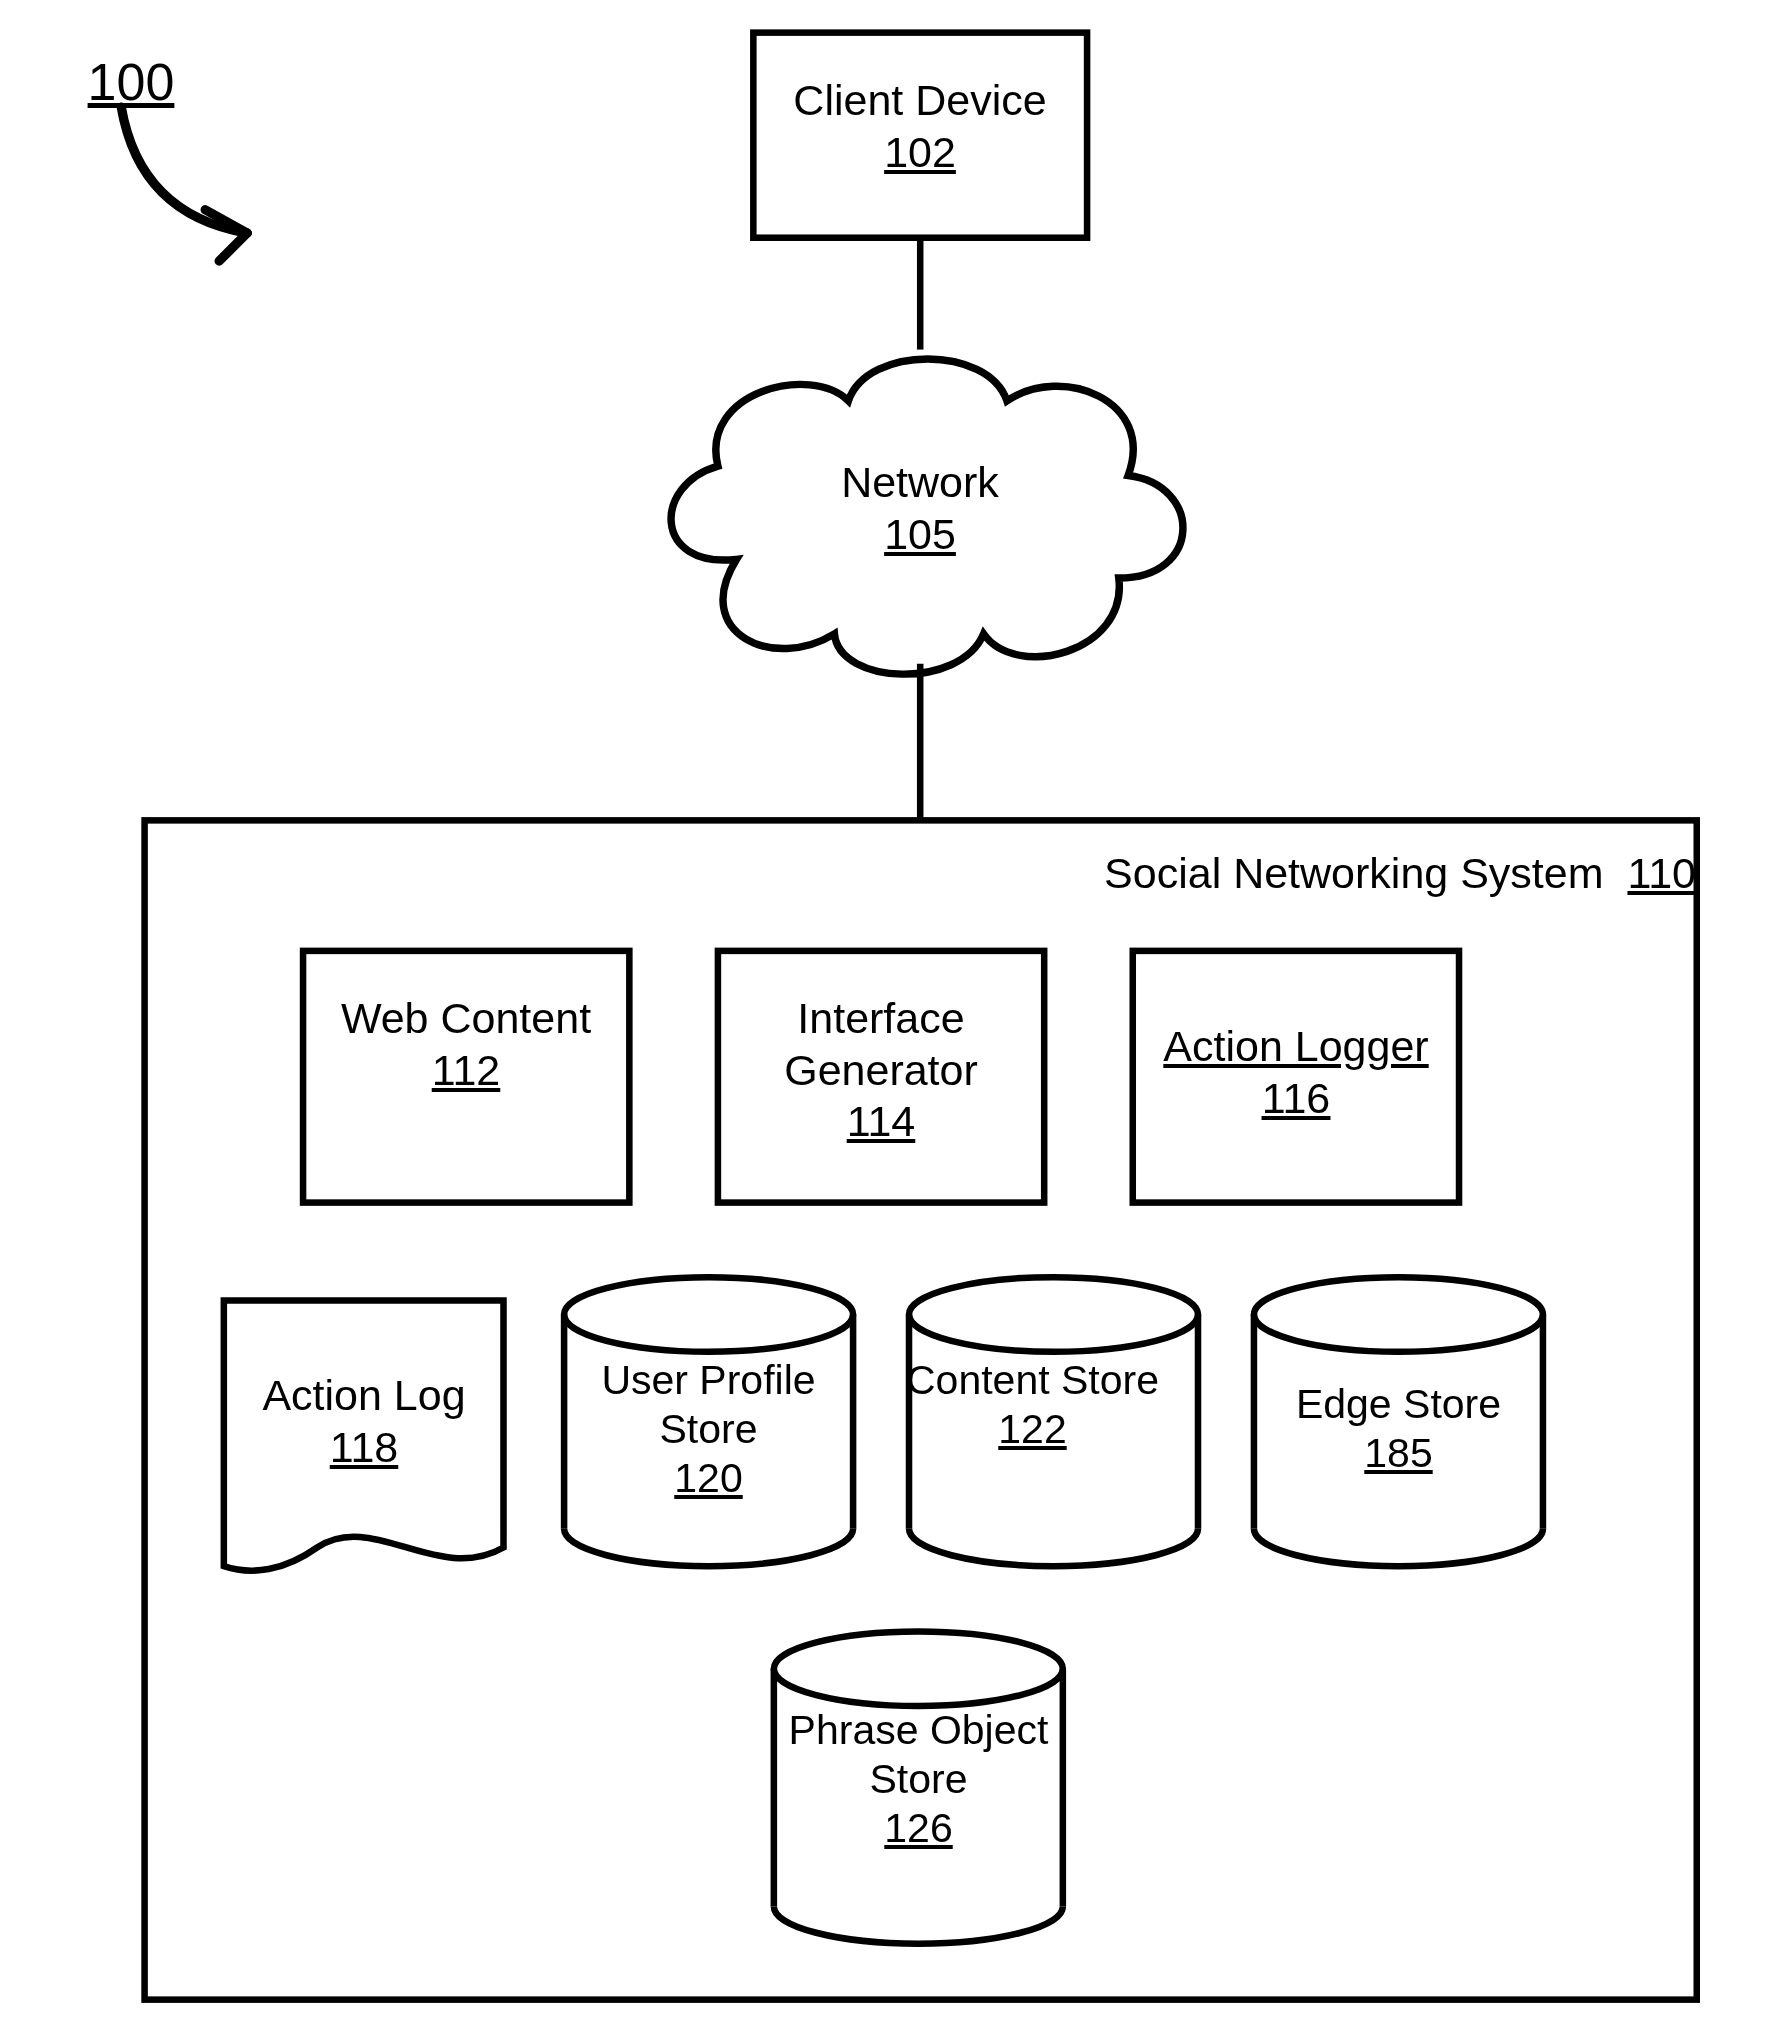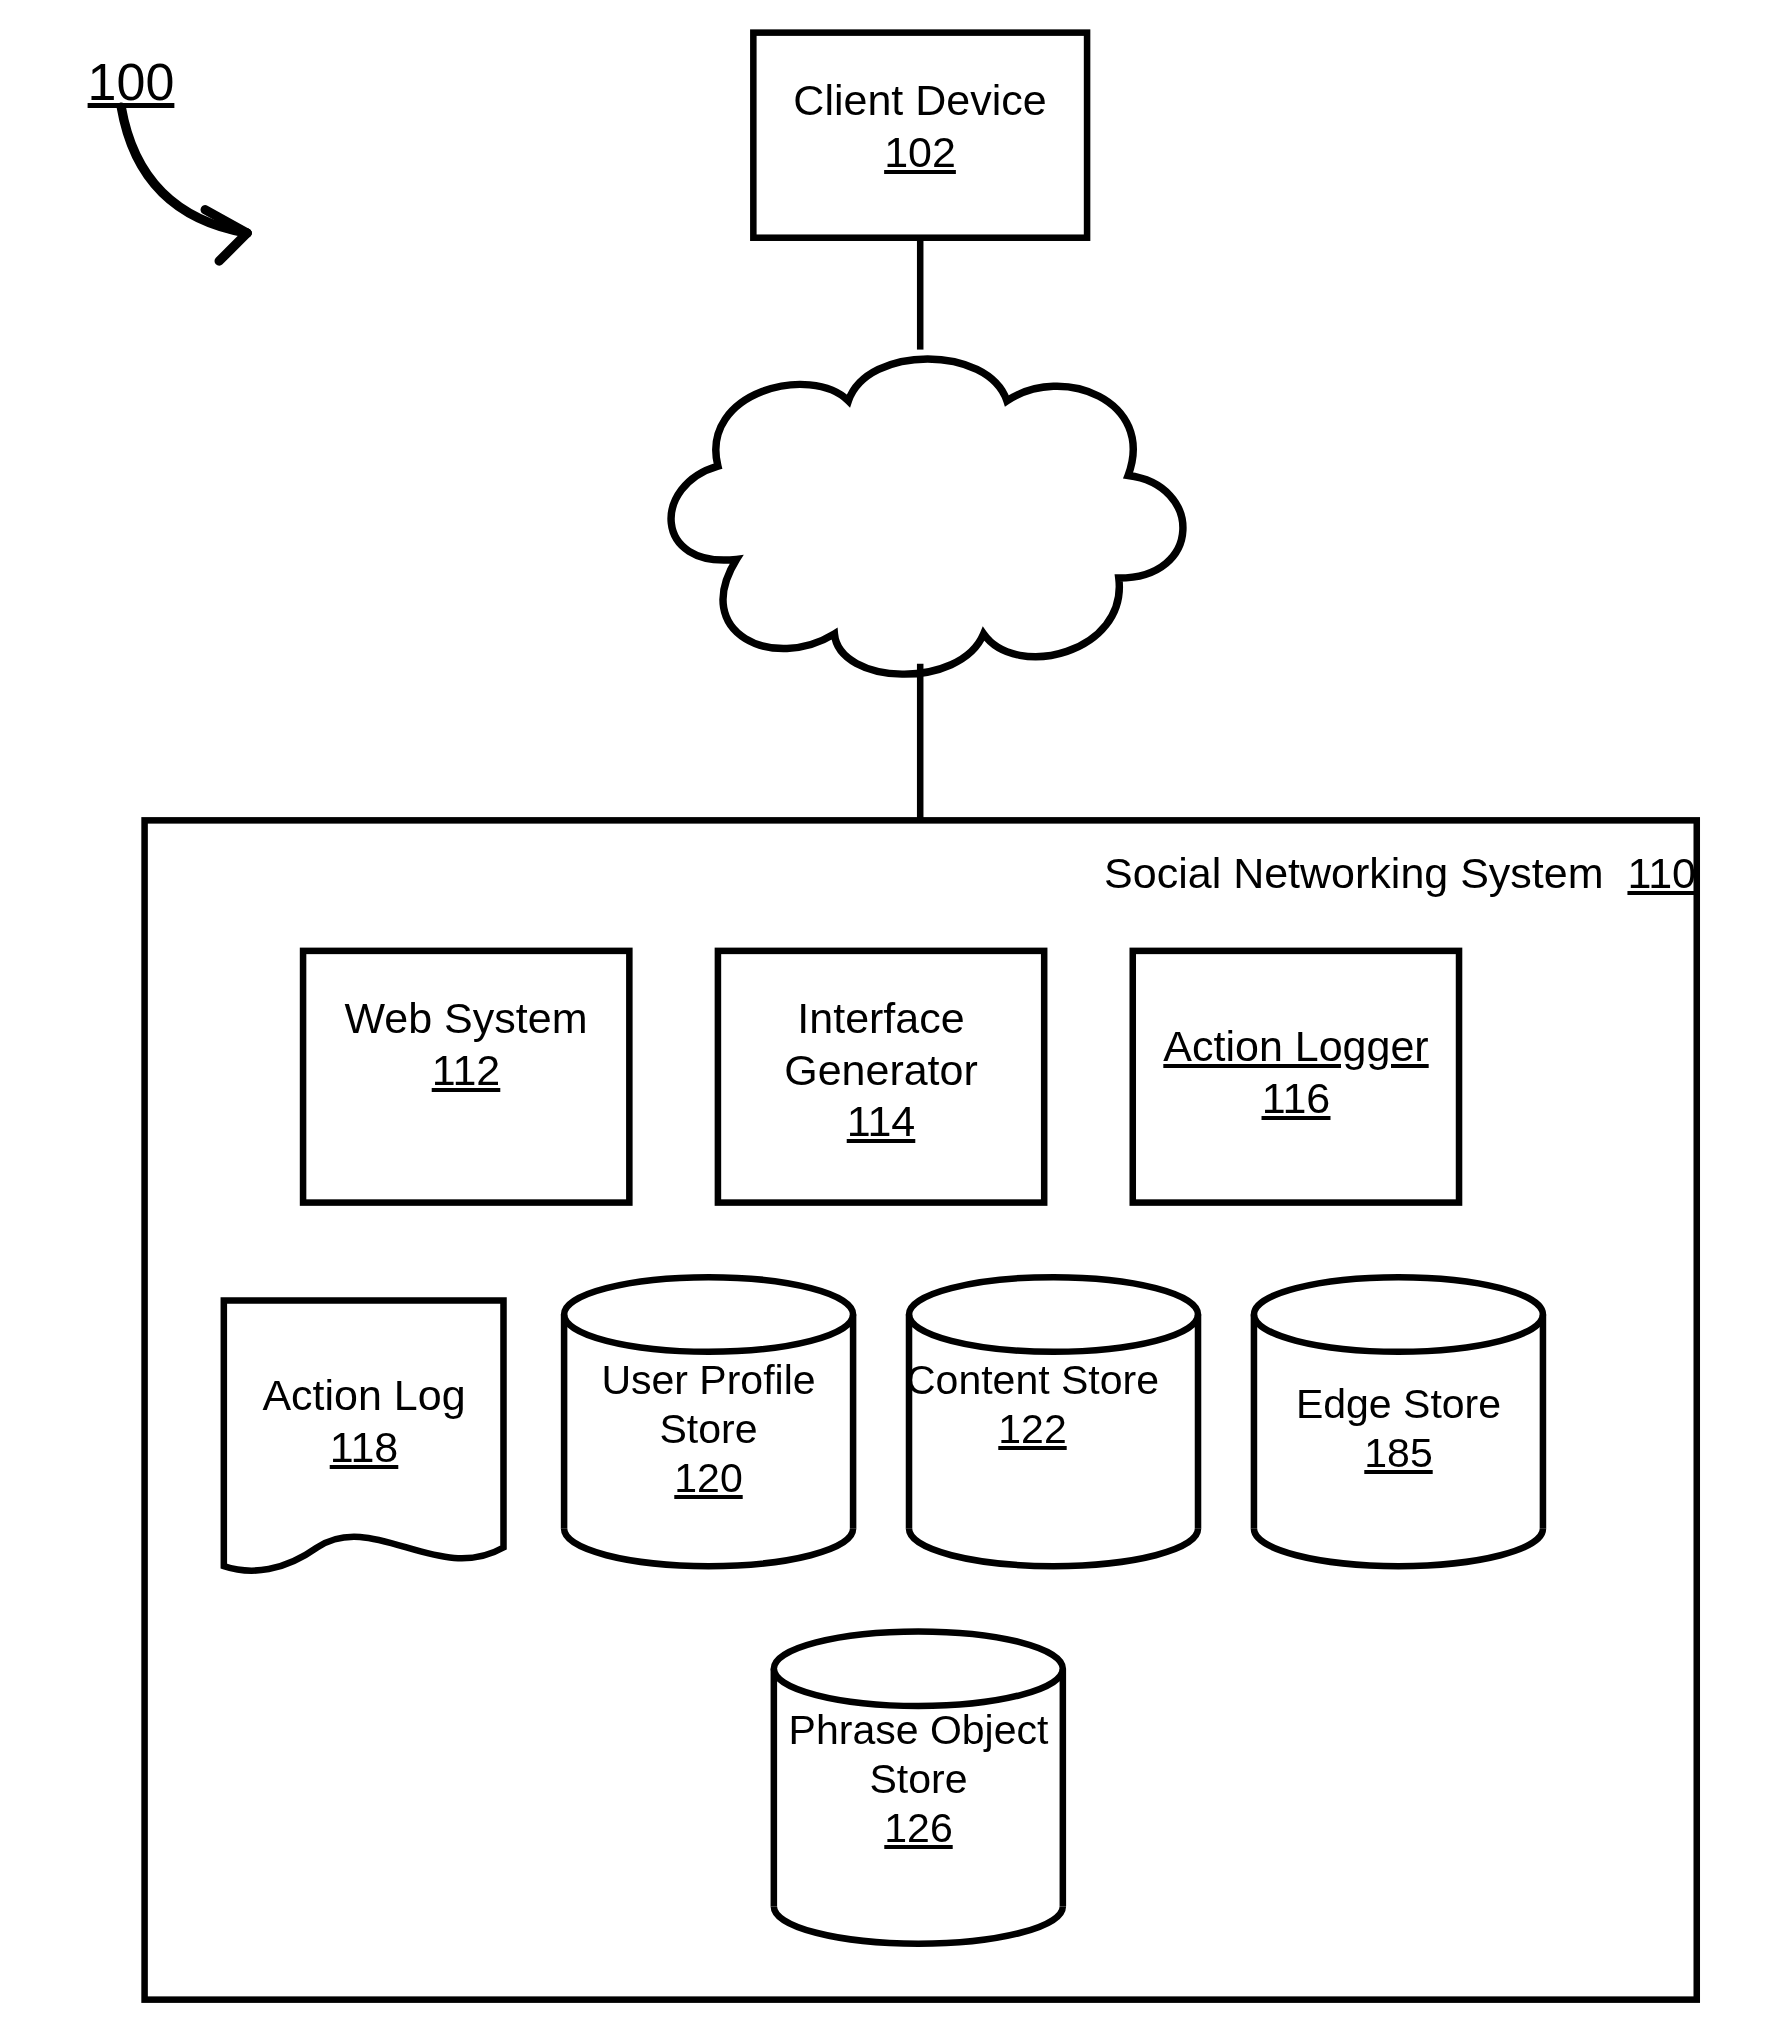--- a/index.html
+++ b/index.html
@@ -104,28 +104,32 @@
 
   <div class="label-text" style="left:75px; top:51px; width:112px; font-size:52px;">
     <span class="ref-num">100</span>
   </div>
 
   <div class="label-text" style="left:753px; top:75px; width:334px; font-size:43px;">
     <span>Client Device</span><br>
     <span class="ref-num">102</span>
   </div>
 
+  <div class="label-text" style="left:780px; top:457px; width:280px; font-size:43px;">
+    <span>Network</span><br>
+    <span class="ref-num">105</span>
+  </div>
 
   <div class="label-text" style="left:144px; top:848px; width:1552px; font-size:43px;text-align:right;">
     <span>Social Networking System</span>
     &nbsp;<span class="ref-num">110</span>
   </div>
 
   <div class="label-text" style="left:303px; top:993px; width:326px; font-size:43px;">
-    <span>Web System</span><br>
+    <span>Web Content</span><br>
     <span class="ref-num">112</span>
   </div>
 
   <div class="label-text" style="left:718px; top:993px; width:326px; font-size:43px;">
     <span>Interface Generator</span><br>
     <span class="ref-num">114</span>
   </div>
 
   <div class="label-text" style="left:1133px; top:1021px; width:326px; font-size:43px;text-decoration:underline;">
     <span>Action Logger</span><br>

